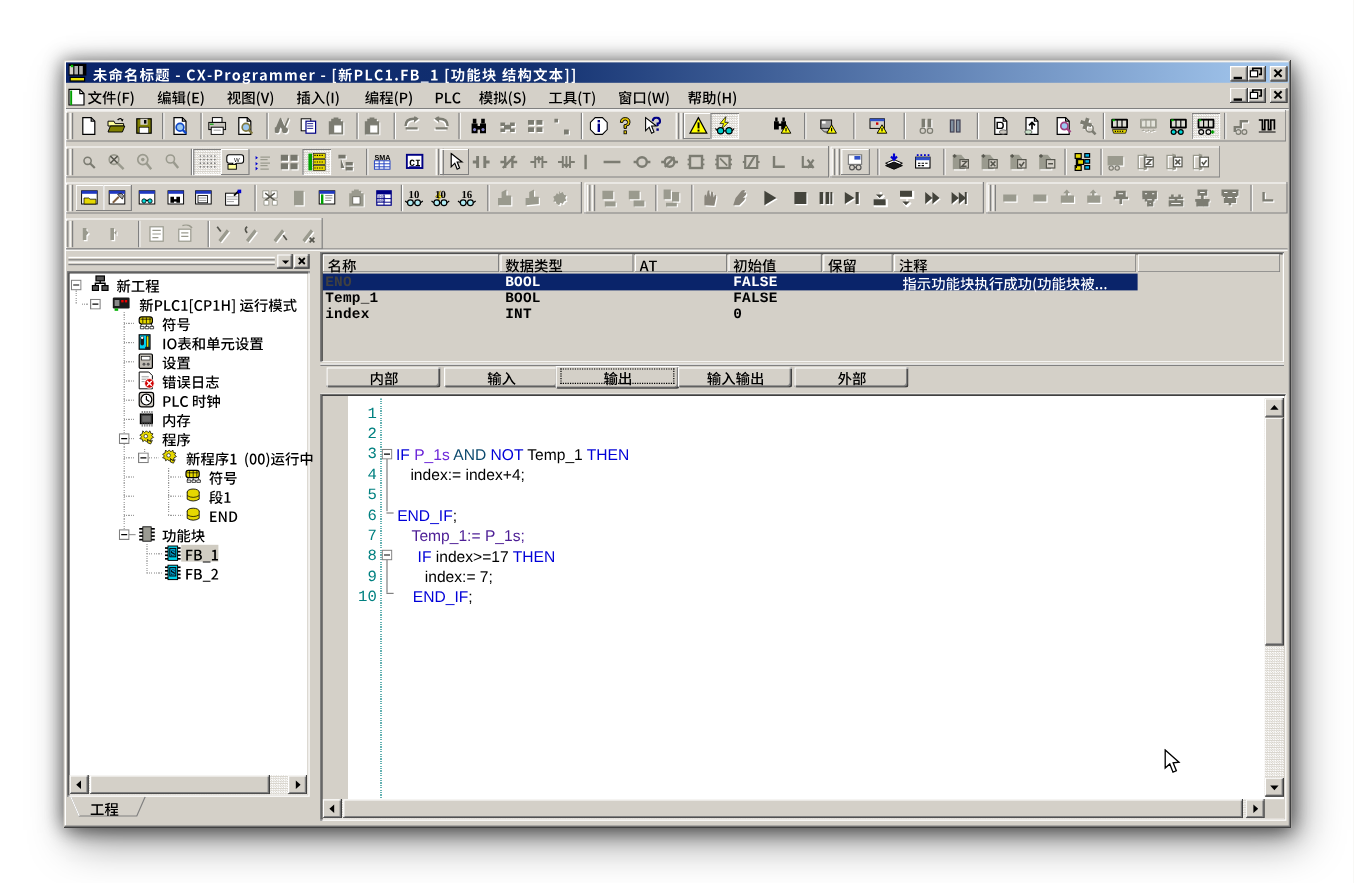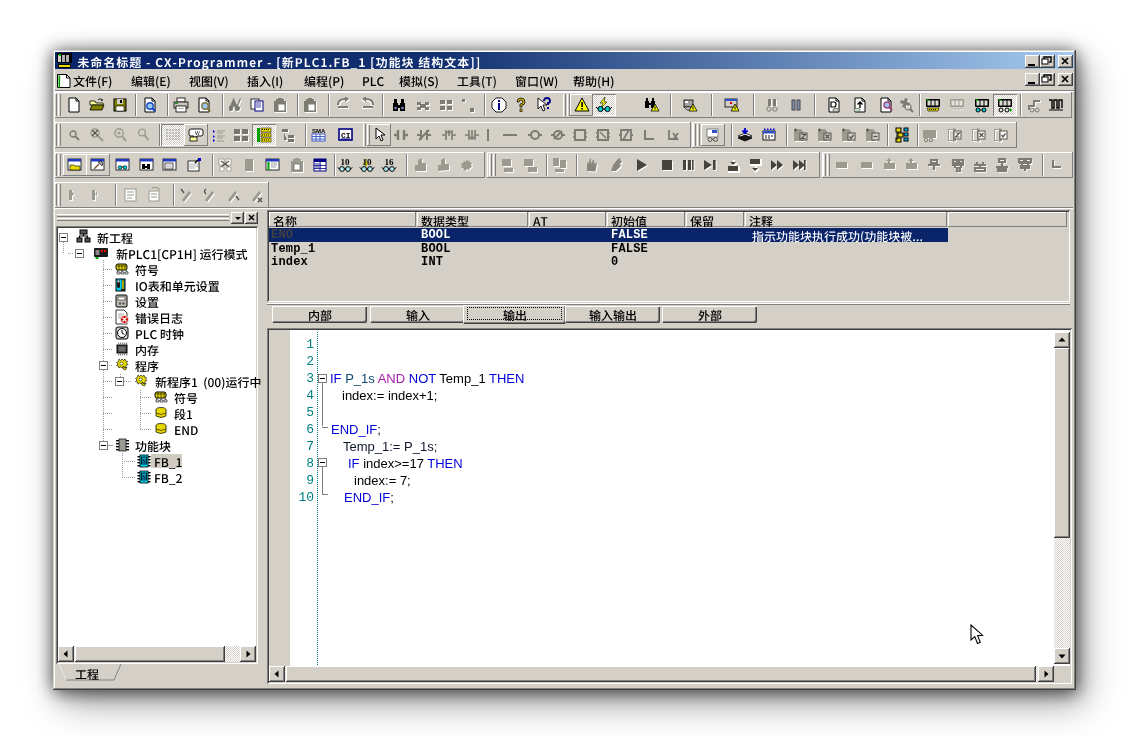--- a/index.html
+++ b/index.html
@@ -1092,24 +1092,24 @@
         <path d="M8.7 -5.4V-1.0H9.6V-5.4ZM10.3 -5.8V-0.2C10.3 -0.0 10.2 -0.0 10.1 -0.0C9.9 0.0 9.4 0.0 8.9 -0.0C9.0 0.3 9.1 0.6 9.2 0.9C9.9 0.9 10.4 0.9 10.7 0.7C11.1 0.6 11.2 0.3 11.2 -0.2V-5.8ZM0.8 -3.8C0.9 -3.9 1.3 -4.0 1.7 -4.0H2.5V-2.5C1.8 -2.4 1.0 -2.2 0.4 -2.1L0.7 -1.0L2.5 -1.5V1.0H3.5V-1.7L4.5 -2.0L4.4 -2.9L3.5 -2.7V-4.0H4.4V-5.0H3.5V-6.8H2.5V-5.0H1.7C2.0 -5.8 2.3 -6.8 2.5 -7.7H4.4V-8.7H2.7C2.8 -9.1 2.9 -9.6 2.9 -10.0L1.9 -10.1C1.8 -9.7 1.8 -9.2 1.7 -8.7H0.5V-7.7H1.5C1.3 -6.8 1.1 -6.0 1.0 -5.7C0.8 -5.2 0.7 -4.8 0.5 -4.8C0.6 -4.5 0.8 -4.0 0.8 -3.8ZM7.9 -10.2C7.1 -9.0 5.6 -7.8 4.1 -7.2C4.4 -6.9 4.7 -6.6 4.8 -6.3C5.1 -6.5 5.4 -6.6 5.6 -6.8V-6.3H10.3V-6.9C10.5 -6.7 10.8 -6.6 11.1 -6.4C11.2 -6.7 11.5 -7.1 11.8 -7.3C10.5 -7.8 9.5 -8.4 8.6 -9.4L8.8 -9.8ZM6.3 -7.2C6.9 -7.7 7.5 -8.2 8.0 -8.7C8.5 -8.1 9.1 -7.6 9.7 -7.2ZM7.3 -4.7V-3.9H5.8V-4.7ZM4.9 -5.6V1.0H5.8V-1.4H7.3V-0.1C7.3 0.0 7.2 0.0 7.1 0.0C7.0 0.0 6.7 0.0 6.4 0.0C6.5 0.3 6.6 0.7 6.6 0.9C7.2 0.9 7.6 0.9 7.8 0.8C8.1 0.6 8.2 0.3 8.2 -0.1V-5.6ZM5.8 -3.1H7.3V-2.3H5.8Z M15.4 -9.0C16.2 -8.4 16.8 -7.8 17.3 -7.1C16.6 -3.7 15.1 -1.4 12.4 -0.0C12.7 0.2 13.3 0.7 13.5 0.9C15.8 -0.5 17.3 -2.6 18.3 -5.5C19.5 -3.2 20.5 -0.6 23.1 0.9C23.1 0.5 23.4 -0.1 23.6 -0.4C19.7 -2.8 20.0 -7.2 16.1 -10.0Z M32.7 -5.4V-1.0H33.6V-5.4ZM34.3 -5.8V-0.2C34.3 -0.0 34.2 -0.0 34.1 -0.0C33.9 0.0 33.4 0.0 32.9 -0.0C33.0 0.3 33.1 0.6 33.2 0.9C33.9 0.9 34.4 0.9 34.7 0.7C35.1 0.6 35.2 0.3 35.2 -0.2V-5.8ZM24.8 -3.8C24.9 -3.9 25.3 -4.0 25.7 -4.0H26.5V-2.5C25.8 -2.4 25.0 -2.2 24.4 -2.1L24.7 -1.0L26.5 -1.5V1.0H27.5V-1.7L28.5 -2.0L28.4 -2.9L27.5 -2.7V-4.0H28.4V-5.0H27.5V-6.8H26.5V-5.0H25.7C26.0 -5.8 26.3 -6.8 26.5 -7.7H28.4V-8.7H26.7C26.8 -9.1 26.9 -9.6 26.9 -10.0L25.9 -10.1C25.8 -9.7 25.8 -9.2 25.7 -8.7H24.5V-7.7H25.5C25.3 -6.8 25.1 -6.0 25.0 -5.7C24.8 -5.2 24.7 -4.8 24.5 -4.8C24.6 -4.5 24.8 -4.0 24.8 -3.8ZM31.9 -10.2C31.1 -9.0 29.6 -7.8 28.1 -7.2C28.4 -6.9 28.7 -6.6 28.8 -6.3C29.1 -6.5 29.4 -6.6 29.6 -6.8V-6.3H34.3V-6.9C34.5 -6.7 34.8 -6.6 35.1 -6.4C35.2 -6.7 35.5 -7.1 35.8 -7.3C34.5 -7.8 33.5 -8.4 32.6 -9.4L32.8 -9.8ZM30.3 -7.2C30.9 -7.7 31.5 -8.2 32.0 -8.7C32.5 -8.1 33.1 -7.6 33.7 -7.2ZM31.3 -4.7V-3.9H29.8V-4.7ZM28.9 -5.6V1.0H29.8V-1.4H31.3V-0.1C31.3 0.0 31.2 0.0 31.1 0.0C31.0 0.0 30.7 0.0 30.4 0.0C30.5 0.3 30.6 0.7 30.6 0.9C31.2 0.9 31.6 0.9 31.8 0.8C32.1 0.6 32.2 0.3 32.2 -0.1V-5.6ZM29.8 -3.1H31.3V-2.3H29.8Z M37.2 -4.1V0.3H45.6V1.0H46.8V-4.1H45.6V-0.8H42.6V-4.8H46.3V-9.1H45.1V-5.9H42.6V-10.1H41.3V-5.9H38.9V-9.1H37.7V-4.8H41.3V-0.8H38.4V-4.1Z" fill="#000"></path>
       </svg></div>
     <div class="abs" style="left:609px;top:256px;width:95px;height:17px;background:#d4d0c8;border-radius:0 0 2px 2px;box-shadow: inset 1px 1px 0 #fff, inset -1px -1px 0 #404040, inset -2px -2px 0 #808080"></div>
     <div class="abs" style="left:645px;top:258px"><svg width="25" height="15" viewBox="0 -12.00 25 15.00">
         <path d="M2.6 -10.1C2.2 -8.1 1.5 -6.1 0.4 -4.8C0.6 -4.7 1.1 -4.3 1.3 -4.1C2.0 -4.9 2.5 -6.0 3.0 -7.3H5.1C4.9 -6.1 4.6 -5.1 4.2 -4.2C3.7 -4.6 3.1 -5.0 2.6 -5.4L1.9 -4.6C2.5 -4.2 3.2 -3.6 3.7 -3.2C2.9 -1.7 1.8 -0.7 0.4 -0.0C0.7 0.1 1.2 0.6 1.3 0.9C4.0 -0.5 5.8 -3.3 6.4 -8.1L5.6 -8.4L5.4 -8.3H3.3C3.5 -8.9 3.6 -9.4 3.7 -9.9ZM7.2 -10.1V1.0H8.4V-5.4C9.3 -4.6 10.2 -3.6 10.7 -3.0L11.7 -3.8C11.0 -4.5 9.8 -5.7 8.8 -6.5L8.4 -6.2V-10.1Z M19.4 -9.5V1.0H20.4V-8.5H22.1C21.8 -7.6 21.4 -6.3 21.0 -5.4C22.0 -4.3 22.3 -3.4 22.3 -2.7C22.3 -2.3 22.2 -2.0 22.0 -1.8C21.8 -1.8 21.7 -1.7 21.5 -1.7C21.3 -1.7 21.0 -1.7 20.7 -1.7C20.9 -1.4 21.0 -1.0 21.0 -0.7C21.3 -0.7 21.7 -0.7 21.9 -0.7C22.2 -0.7 22.5 -0.8 22.7 -1.0C23.1 -1.2 23.3 -1.8 23.3 -2.6C23.3 -3.4 23.1 -4.4 22.1 -5.5C22.5 -6.6 23.1 -7.9 23.5 -9.1L22.7 -9.6L22.5 -9.5ZM14.8 -9.9C15.0 -9.6 15.2 -9.1 15.3 -8.8H12.9V-7.7H17.0C16.8 -7.1 16.5 -6.2 16.2 -5.5H14.4L15.3 -5.8C15.2 -6.3 14.9 -7.1 14.6 -7.7L13.6 -7.5C13.9 -6.8 14.2 -6.1 14.3 -5.5H12.6V-4.5H18.9V-5.5H17.3C17.6 -6.1 17.9 -6.8 18.1 -7.5L17.1 -7.7H18.6V-8.8H16.5C16.3 -9.2 16.1 -9.7 15.9 -10.2ZM13.2 -3.5V1.0H14.3V0.4H17.3V0.9H18.4V-3.5ZM14.3 -0.6V-2.5H17.3V-0.6Z" fill="#000"></path>
       </svg></div>
     <div class="abs" style="left:214px;top:278px;width:805px;height:356px;background:#fff;box-shadow:inset 1px 1px 0 #808080, inset -1px -1px 0 #fff, inset 2px 2px 0 #404040, inset -2px -2px 0 #d4d0c8"></div>
     <div class="abs" style="left:216px;top:280px;width:21px;height:336px;background:#d4d0c8"></div>
     <div class="abs" style="left:264px;top:282px;width:1px;height:334px;background-image:repeating-linear-gradient(to bottom,#008080 0 1px,transparent 1px 2px)"></div>
     <div class="abs code" style="left:214px;top:0;width:47px;height:600px"><div style="position:absolute;top:287px;right:0;color:#008080;font-family:'Liberation Mono',monospace;font-size:13px;line-height:15px">1</div><div style="position:absolute;top:304px;right:0;color:#008080;font-family:'Liberation Mono',monospace;font-size:13px;line-height:15px">2</div><div style="position:absolute;top:321px;right:0;color:#008080;font-family:'Liberation Mono',monospace;font-size:13px;line-height:15px">3</div><div style="position:absolute;top:338px;right:0;color:#008080;font-family:'Liberation Mono',monospace;font-size:13px;line-height:15px">4</div><div style="position:absolute;top:355px;right:0;color:#008080;font-family:'Liberation Mono',monospace;font-size:13px;line-height:15px">5</div><div style="position:absolute;top:372px;right:0;color:#008080;font-family:'Liberation Mono',monospace;font-size:13px;line-height:15px">6</div><div style="position:absolute;top:389px;right:0;color:#008080;font-family:'Liberation Mono',monospace;font-size:13px;line-height:15px">7</div><div style="position:absolute;top:406px;right:0;color:#008080;font-family:'Liberation Mono',monospace;font-size:13px;line-height:15px">8</div><div style="position:absolute;top:423px;right:0;color:#008080;font-family:'Liberation Mono',monospace;font-size:13px;line-height:15px">9</div><div style="position:absolute;top:440px;right:0;color:#008080;font-family:'Liberation Mono',monospace;font-size:13px;line-height:15px">10</div></div>
-    <div class="abs code" style="left:277px;top:320px"><span style="color:#0000d8">IF </span><span style="color:#0c4a6e">P_1s </span><span style="color:#a21caf">AND </span><span style="color:#0000d8">NOT </span><span style="color:#000">Temp_1 </span><span style="color:#0000d8">THEN</span></div>
-    <div class="abs code" style="left:289px;top:337px"><span style="color:#000">index:= index+1;</span></div>
+    <div class="abs code" style="left:277px;top:320px"><span style="color:#0000d8">IF </span><span style="color:#6d28d9">P_1s </span><span style="color:#0c4a6e">AND </span><span style="color:#0000d8">NOT </span><span style="color:#000">Temp_1 </span><span style="color:#0000d8">THEN</span></div>
+    <div class="abs code" style="left:289px;top:337px"><span style="color:#000">index:= index+4;</span></div>
     <div class="abs code" style="left:278px;top:371px"><span style="color:#0000d8">END_IF</span><span style="color:#000">;</span></div>
-    <div class="abs code" style="left:290px;top:388px"><span style="color:#0f172a">Temp_1:= P_1s;</span></div>
+    <div class="abs code" style="left:290px;top:388px"><span style="color:#4c1d95">Temp_1:= P_1s;</span></div>
     <div class="abs code" style="left:295px;top:405px"><span style="color:#0000d8">IF </span><span style="color:#000">index&gt;=17 </span><span style="color:#0000d8">THEN</span></div>
     <div class="abs code" style="left:301px;top:422px"><span style="color:#000">index:= 7;</span></div>
     <div class="abs code" style="left:291px;top:439px"><span style="color:#0000d8">END_IF</span><span style="color:#000">;</span></div>
     <div class="abs" style="left:269px;top:332px;width:1px;height:44px;background:#808080"></div>
     <div class="abs" style="left:269px;top:377px;width:6px;height:1px;background:#808080"></div>
     <svg class="abs" style="left:265px;top:324px" width="9" height="9" viewBox="0 0 9 9">
       <rect x="0.5" y="0.5" width="8" height="8" fill="#fff" stroke="#808080"></rect>
       <path d="M2 4.5h5" stroke="#000"></path>
     </svg>
     <div class="abs" style="left:269px;top:416px;width:1px;height:28px;background:#808080"></div>

